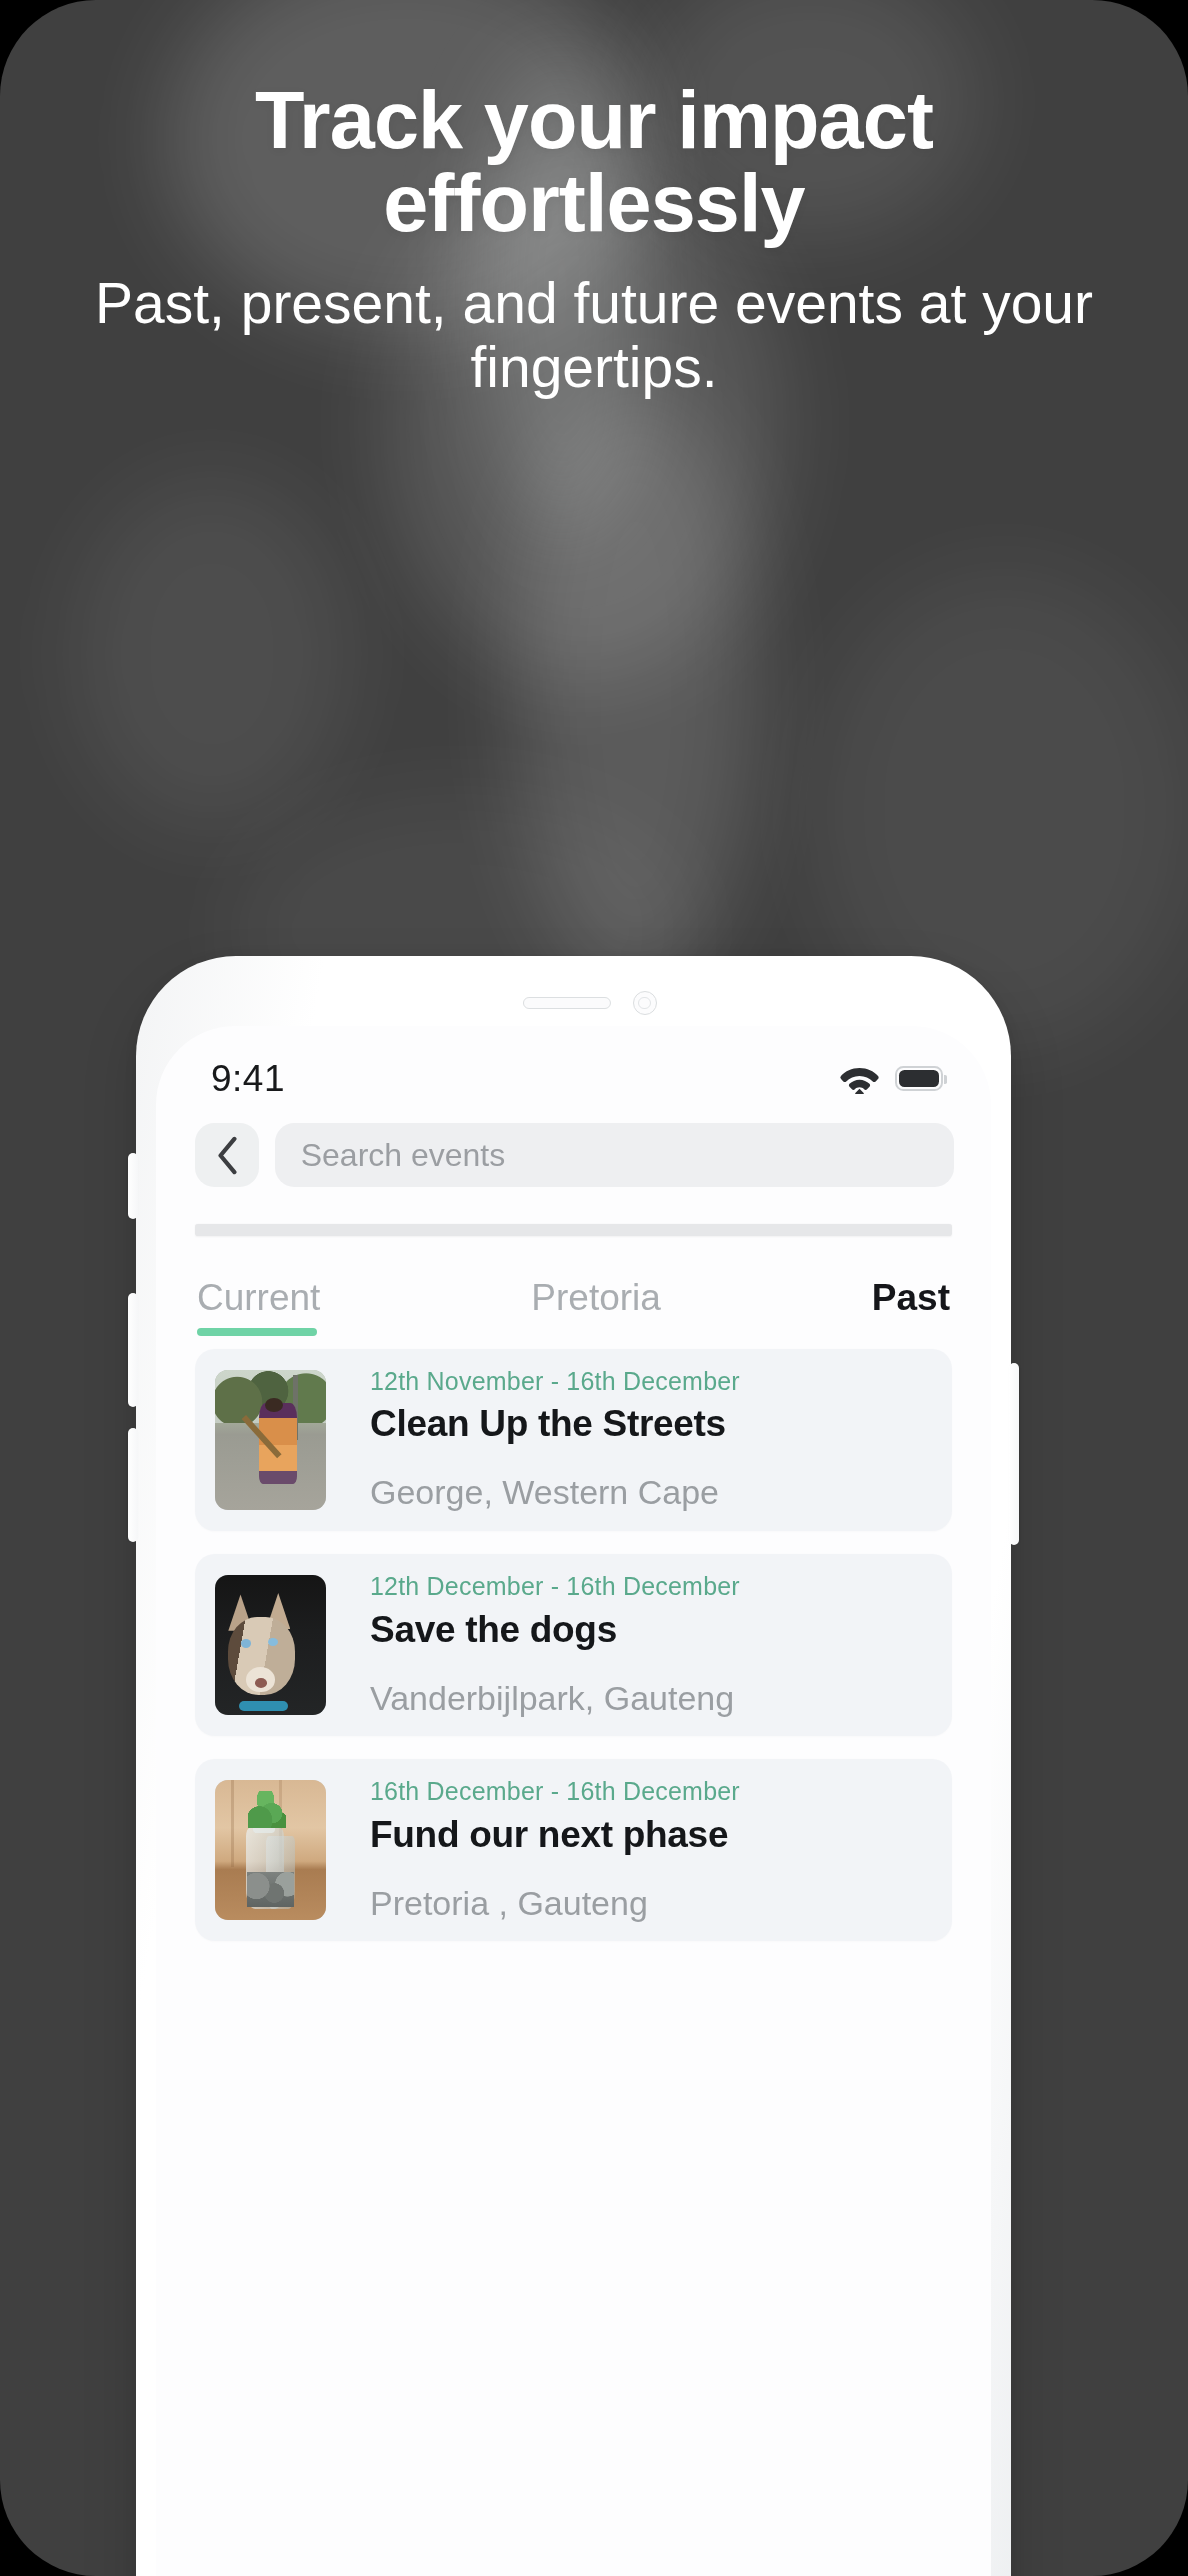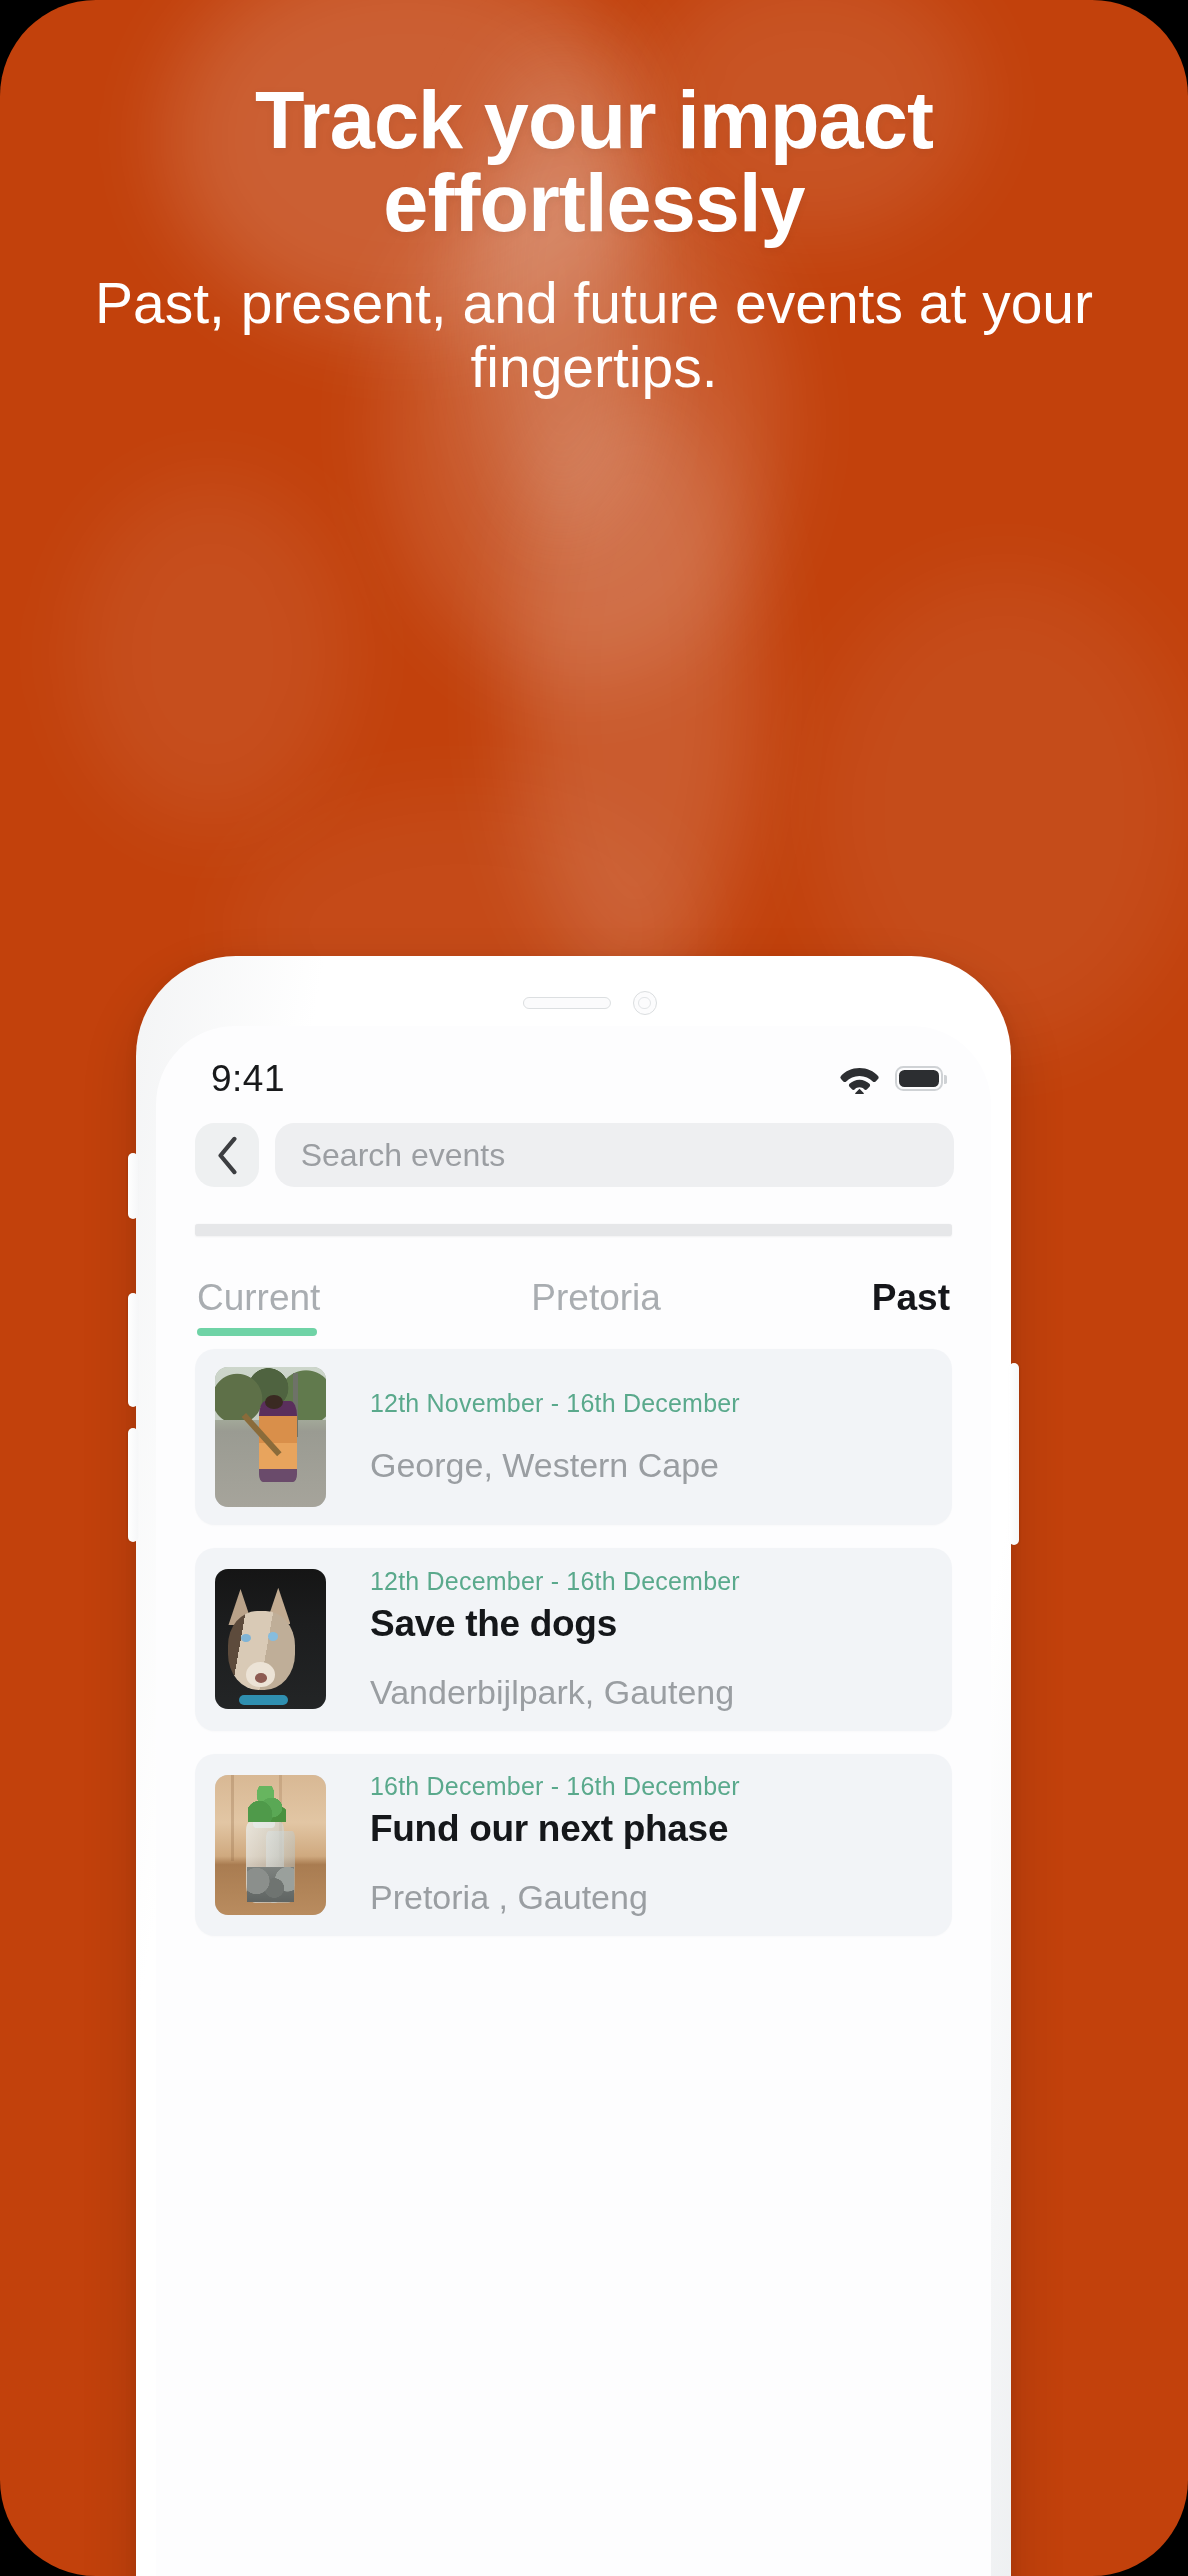--- a/index.html
+++ b/index.html
@@ -10,21 +10,21 @@
     font-family:"Liberation Sans", sans-serif;
     overflow:hidden;
   }
 
   
   #poster {
     position:relative;
     width:1188px; height:2576px;
     border-radius:96px;
     overflow:hidden;
-    background:#c2410c;
+    background:#404040;
   }
 
   
   .cloud {
     position:absolute;
     border-radius:50%;
     filter:blur(42px);
     pointer-events:none;
   }
   .c1 { left:166px;  top:-55px;  width:479px; height:387px; background:rgba(255,255,255,.16); }
@@ -343,20 +343,21 @@
             <div class="art art-street">
               <div class="trees"></div>
                 <div class="pole"></div>
               <div class="figure"></div>
                 <div class="head"></div>
                 <div class="broom"></div>
             </div>
           </div>
           <div class="event-text">
             <div class="event-date">12th November - 16th December</div>
+            <div class="event-title">Clean Up the Streets</div>
             <div class="event-loc">George, Western Cape</div>
           </div>
         </div>
 
         <div class="event-card">
           <div class="thumb">
             <div class="art art-dog">
               <div class="ear-l"></div>
                 <div class="ear-r"></div>
                 <div class="face"></div>

